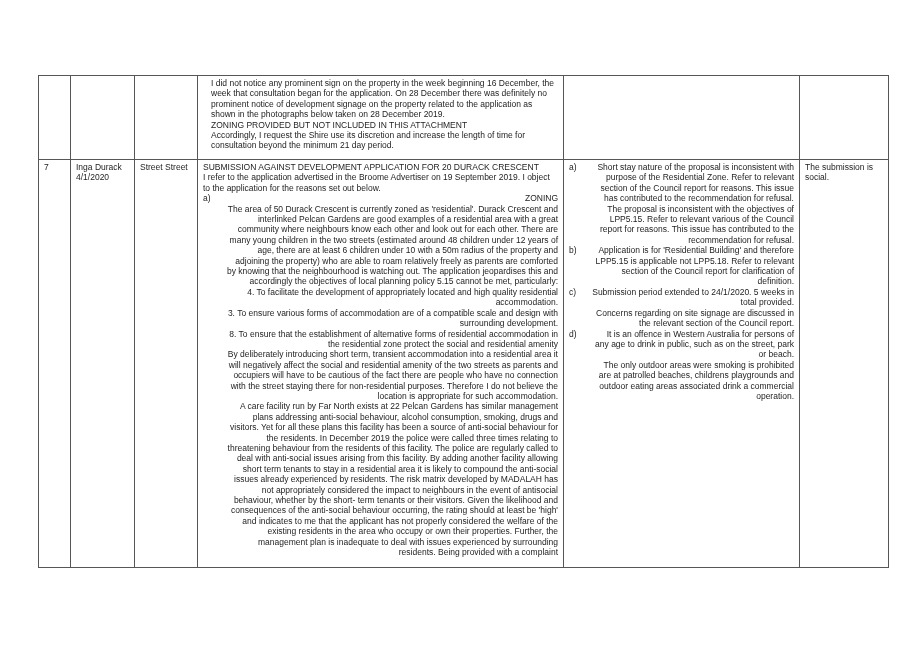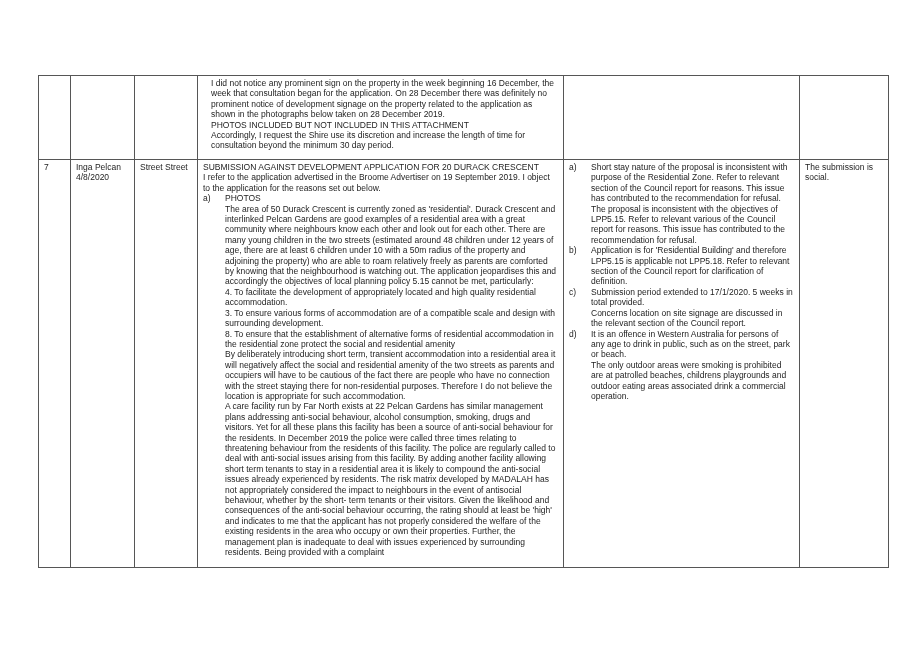--- a/index.html
+++ b/index.html
@@ -23,21 +23,21 @@
     padding:2px 5px 2px 5px;
     overflow:hidden;
     word-wrap:break-word;
   }
   tr.row-cont td { height:84px; }
   tr.row-main td { height:408px; }
   p { margin:0; }
   .cont-text { padding-left:8px; }
   .li { display:flex; }
   .li-label { flex:0 0 22px; }
-  .li-body { flex:1; min-width:0; }
+  .li-body { flex:1; min-width:0;text-align:right; }
   .num-cell { padding-left:6px; }
 </style>
 </head>
 <body>
 
 <div class="page">
   <table class="subs">
     <colgroup>
       <col style="width:32px">
       <col style="width:64px">
@@ -47,46 +47,46 @@
       <col style="width:89px">
     </colgroup>
     <tbody>
       <tr class="row-cont">
         <td class="num-cell"></td>
         <td></td>
         <td></td>
         <td>
           <div class="cont-text">
             <p>I did not notice any prominent sign on the property in the week beginning 16 December, the week that consultation began for the application. On 28 December there was definitely no prominent notice of development signage on the property related to the application as shown in the photographs below taken on 28 December 2019.</p>
-            <p>PHOTOS INCLUDED BUT NOT INCLUDED IN THIS ATTACHMENT</p>
-            <p>Accordingly, I request the Shire use its discretion and increase the length of time for consultation beyond the minimum 30 day period.</p>
+            <p>ZONING PROVIDED BUT NOT INCLUDED IN THIS ATTACHMENT</p>
+            <p>Accordingly, I request the Shire use its discretion and increase the length of time for consultation beyond the minimum 21 day period.</p>
           </div>
         </td>
         <td></td>
         <td></td>
       </tr>
 
       <tr class="row-main">
         <td class="num-cell">
           <p>7</p>
         </td>
         <td>
-          <p>Inga Pelcan</p>
-          <p>4/8/2020</p>
+          <p>Inga Durack</p>
+          <p>4/1/2020</p>
         </td>
         <td>
           <p>Street Street</p>
         </td>
         <td>
           <p>SUBMISSION AGAINST DEVELOPMENT APPLICATION FOR 20 DURACK CRESCENT</p>
           <p>I refer to the application advertised in the Broome Advertiser on 19 September 2019. I object to the application for the reasons set out below.</p>
           <div class="li">
             <span class="li-label">a)</span>
             <div class="li-body">
-              <p>PHOTOS</p>
+              <p>ZONING</p>
               <p>The area of 50 Durack Crescent is currently zoned as 'residential'. Durack Crescent and interlinked Pelcan Gardens are good examples of a residential area with a great community where neighbours know each other and look out for each other. There are many young children in the two streets (estimated around 48 children under 12 years of age, there are at least 6 children under 10 with a 50m radius of the property and adjoining the property) who are able to roam relatively freely as parents are comforted by knowing that the neighbourhood is watching out. The application jeopardises this and accordingly the objectives of local planning policy 5.15 cannot be met, particularly:</p>
               <p>4. To facilitate the development of appropriately located and high quality residential accommodation.</p>
               <p>3. To ensure various forms of accommodation are of a compatible scale and design with surrounding development.</p>
               <p>8. To ensure that the establishment of alternative forms of residential accommodation in the residential zone protect the social and residential amenity</p>
               <p>By deliberately introducing short term, transient accommodation into a residential area it will negatively affect the social and residential amenity of the two streets as parents and occupiers will have to be cautious of the fact there are people who have no connection with the street staying there for non-residential purposes. Therefore I do not believe the location is appropriate for such accommodation.</p>
               <p>A care facility run by Far North exists at 22 Pelcan Gardens has similar management plans addressing anti-social behaviour, alcohol consumption, smoking, drugs and visitors. Yet for all these plans this facility has been a source of anti-social behaviour for the residents. In December 2019 the police were called three times relating to threatening behaviour from the residents of this facility. The police are regularly called to deal with anti-social issues arising from this facility. By adding another facility allowing short term tenants to stay in a residential area it is likely to compound the anti-social issues already experienced by residents. The risk matrix developed by MADALAH has not appropriately considered the impact to neighbours in the event of antisocial behaviour, whether by the short- term tenants or their visitors. Given the likelihood and consequences of the anti-social behaviour occurring, the rating should at least be 'high' and indicates to me that the applicant has not properly considered the welfare of the existing residents in the area who occupy or own their properties. Further, the management plan is inadequate to deal with issues experienced by surrounding residents. Being provided with a complaint</p>
             </div>
           </div>
         </td>
         <td>
@@ -99,22 +99,22 @@
           </div>
           <div class="li">
             <span class="li-label">b)</span>
             <div class="li-body">
               <p>Application is for 'Residential Building' and therefore LPP5.15 is applicable not LPP5.18. Refer to relevant section of the Council report for clarification of definition.</p>
             </div>
           </div>
           <div class="li">
             <span class="li-label">c)</span>
             <div class="li-body">
-              <p>Submission period extended to 17/1/2020. 5 weeks in total provided.</p>
-              <p>Concerns location on site signage are discussed in the relevant section of the Council report.</p>
+              <p>Submission period extended to 24/1/2020. 5 weeks in total provided.</p>
+              <p>Concerns regarding on site signage are discussed in the relevant section of the Council report.</p>
             </div>
           </div>
           <div class="li">
             <span class="li-label">d)</span>
             <div class="li-body">
               <p>It is an offence in Western Australia for persons of any age to drink in public, such as on the street, park or beach.</p>
               <p>The only outdoor areas were smoking is prohibited are at patrolled beaches, childrens playgrounds and outdoor eating areas associated drink a commercial operation.</p>
             </div>
           </div>
         </td>

